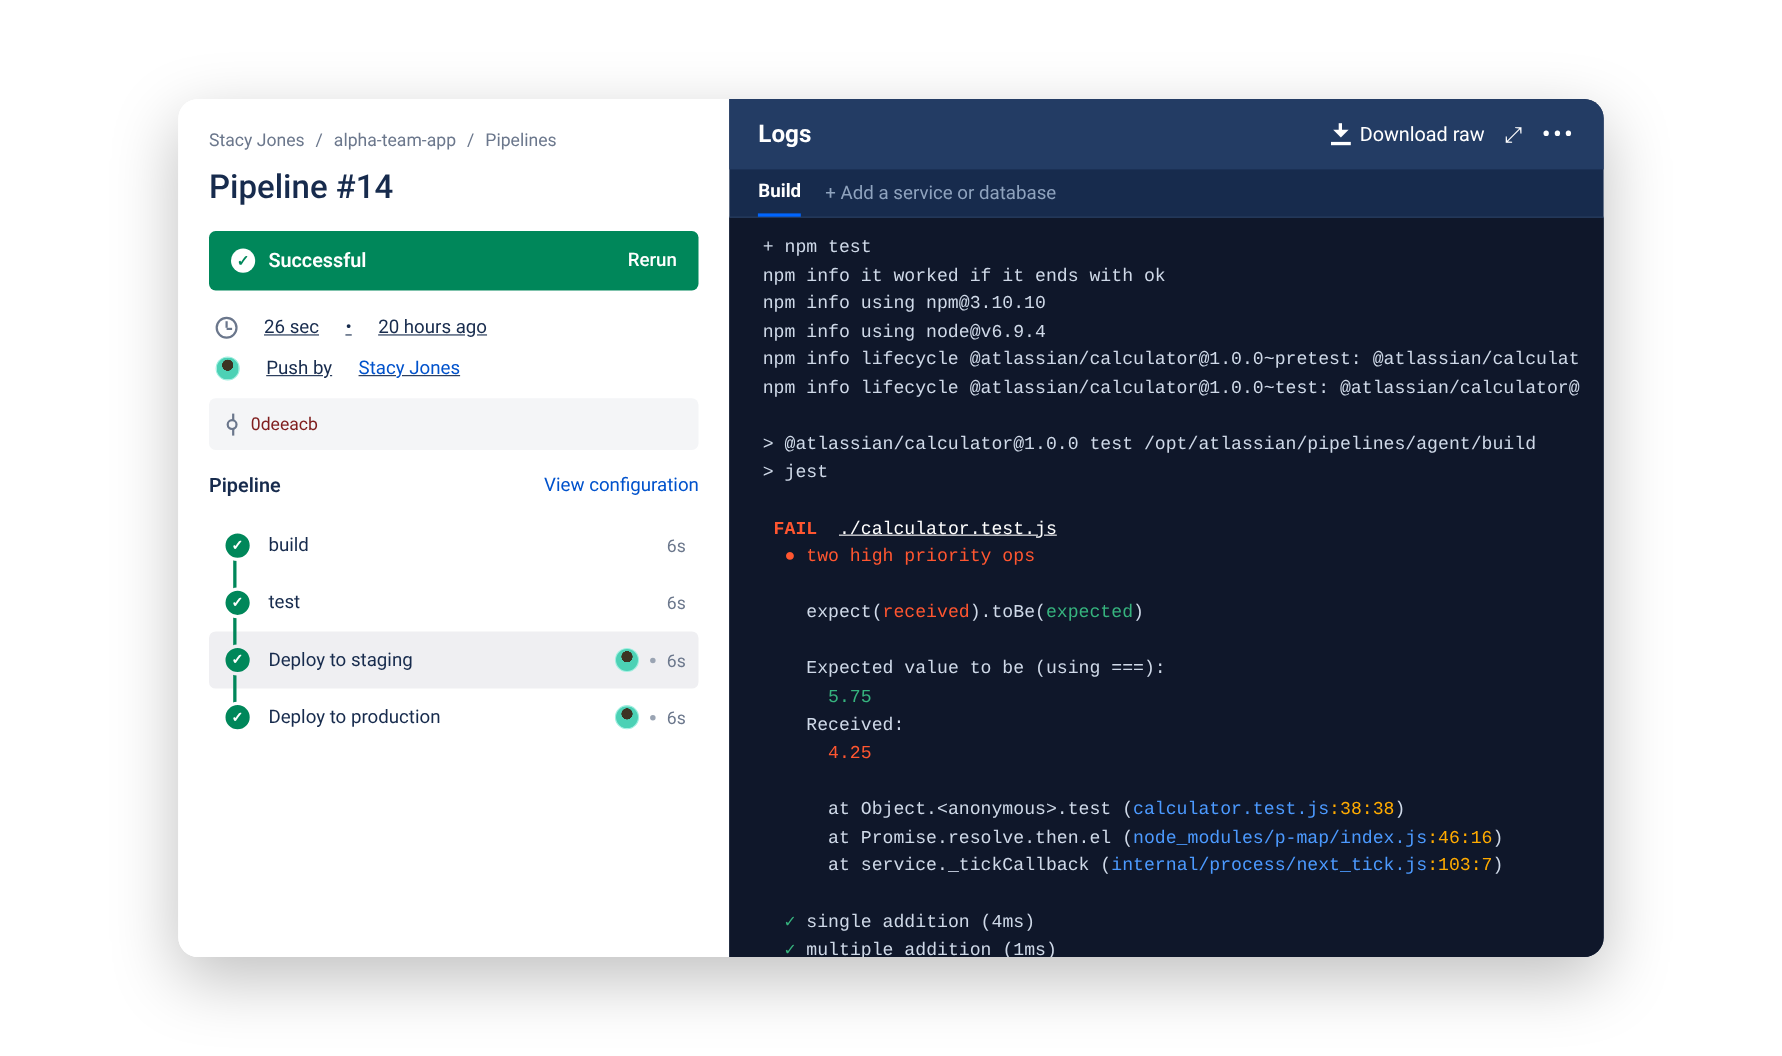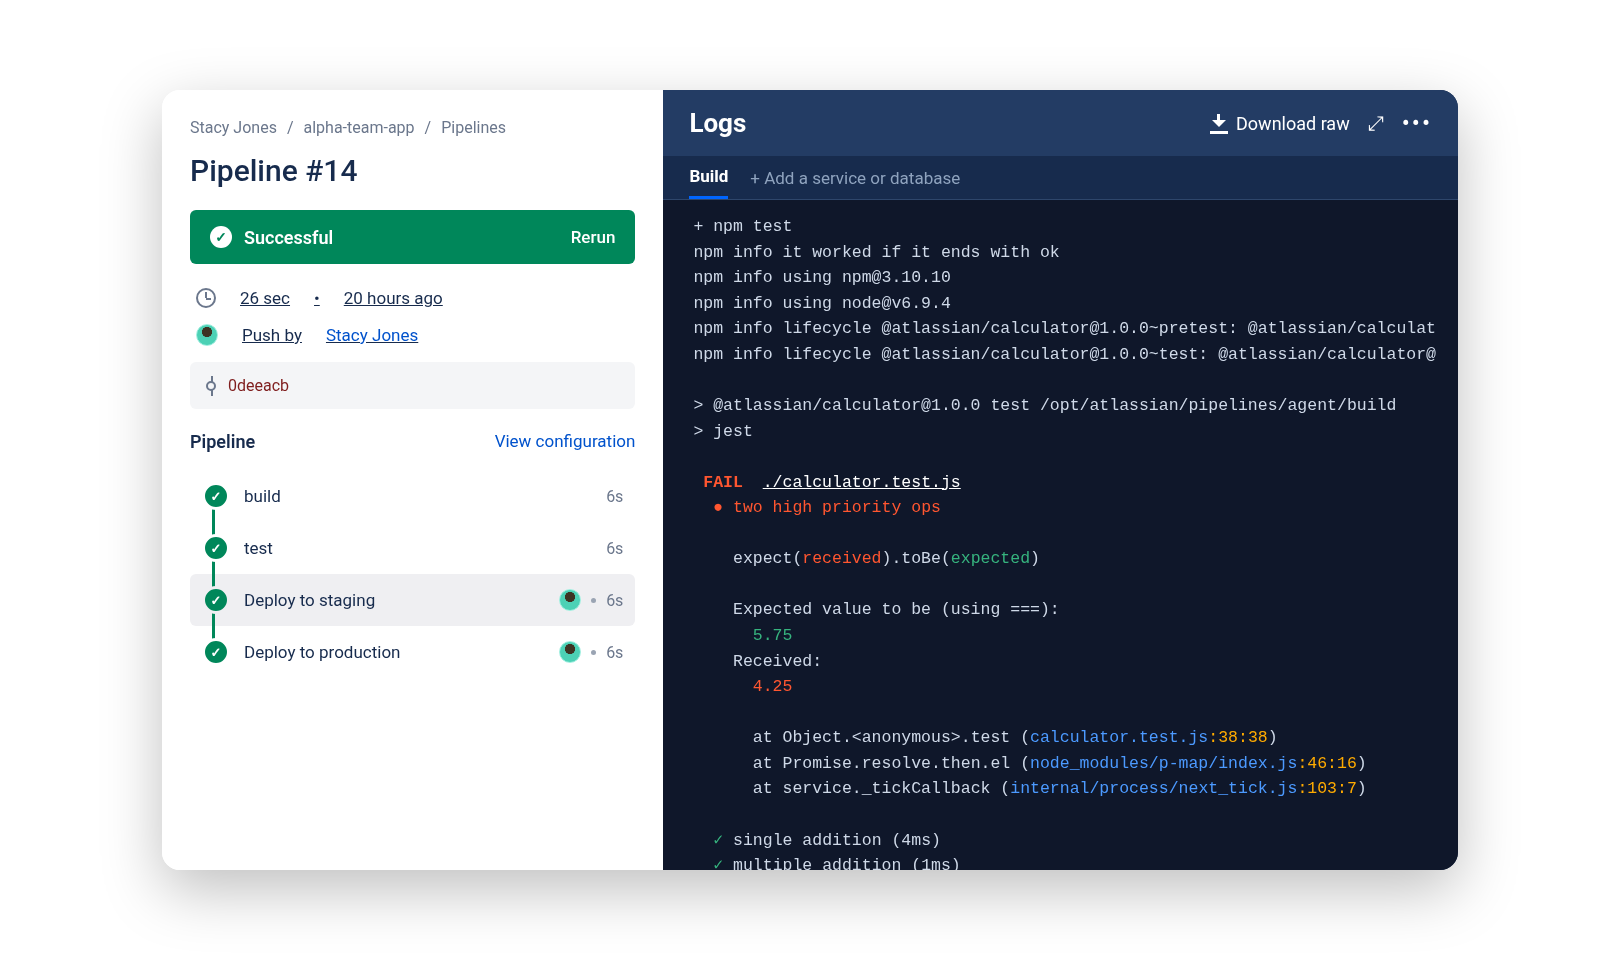--- a/index.html
+++ b/index.html
@@ -100,22 +100,22 @@
 
   
   .right {
     flex:1; background:#172B4D; color:#DEEBFF; display:flex; flex-direction:column;
   }
   .right-header {
     display:flex; align-items:center; padding:18px 26px;
     background:#233c64;
     gap: 18px;
   }
-  .right-header h2 { font-size:26px; font-weight:700; color:#fff; margin-right:auto;}
-  .hdr-action { display:flex; align-items:center; gap:8px; color:#fff; font-size:18px; cursor:pointer;}
+  .right-header h2 { font-size:22px; font-weight:700; color:#fff; margin-right:auto;}
+  .hdr-action { display:flex; align-items:flex-start; gap:8px; color:#fff; font-size:18px; cursor:pointer;}
   .dl-icon { width:18px; height:18px; position:relative;}
   .dl-icon::before { content:""; position:absolute; left:7px; top:0; width:3px; height:10px; background:#fff;}
   .dl-icon::after { content:""; position:absolute; left:2px; top:6px; border-left:7px solid transparent; border-right:7px solid transparent; border-top:7px solid #fff;}
   .dl-bar { position:absolute; left:0; bottom:-2px; width:18px; height:3px; background:#fff;}
   .expand-icon { font-size:20px; color:#fff;}
   .more-icon { font-size:24px; color:#fff; letter-spacing:2px;}
   .tabs {
     display:flex; align-items:center; gap:22px; padding:10px 26px 0 26px;
     border-bottom:1px solid #2e466b; font-size:17px;
   }

